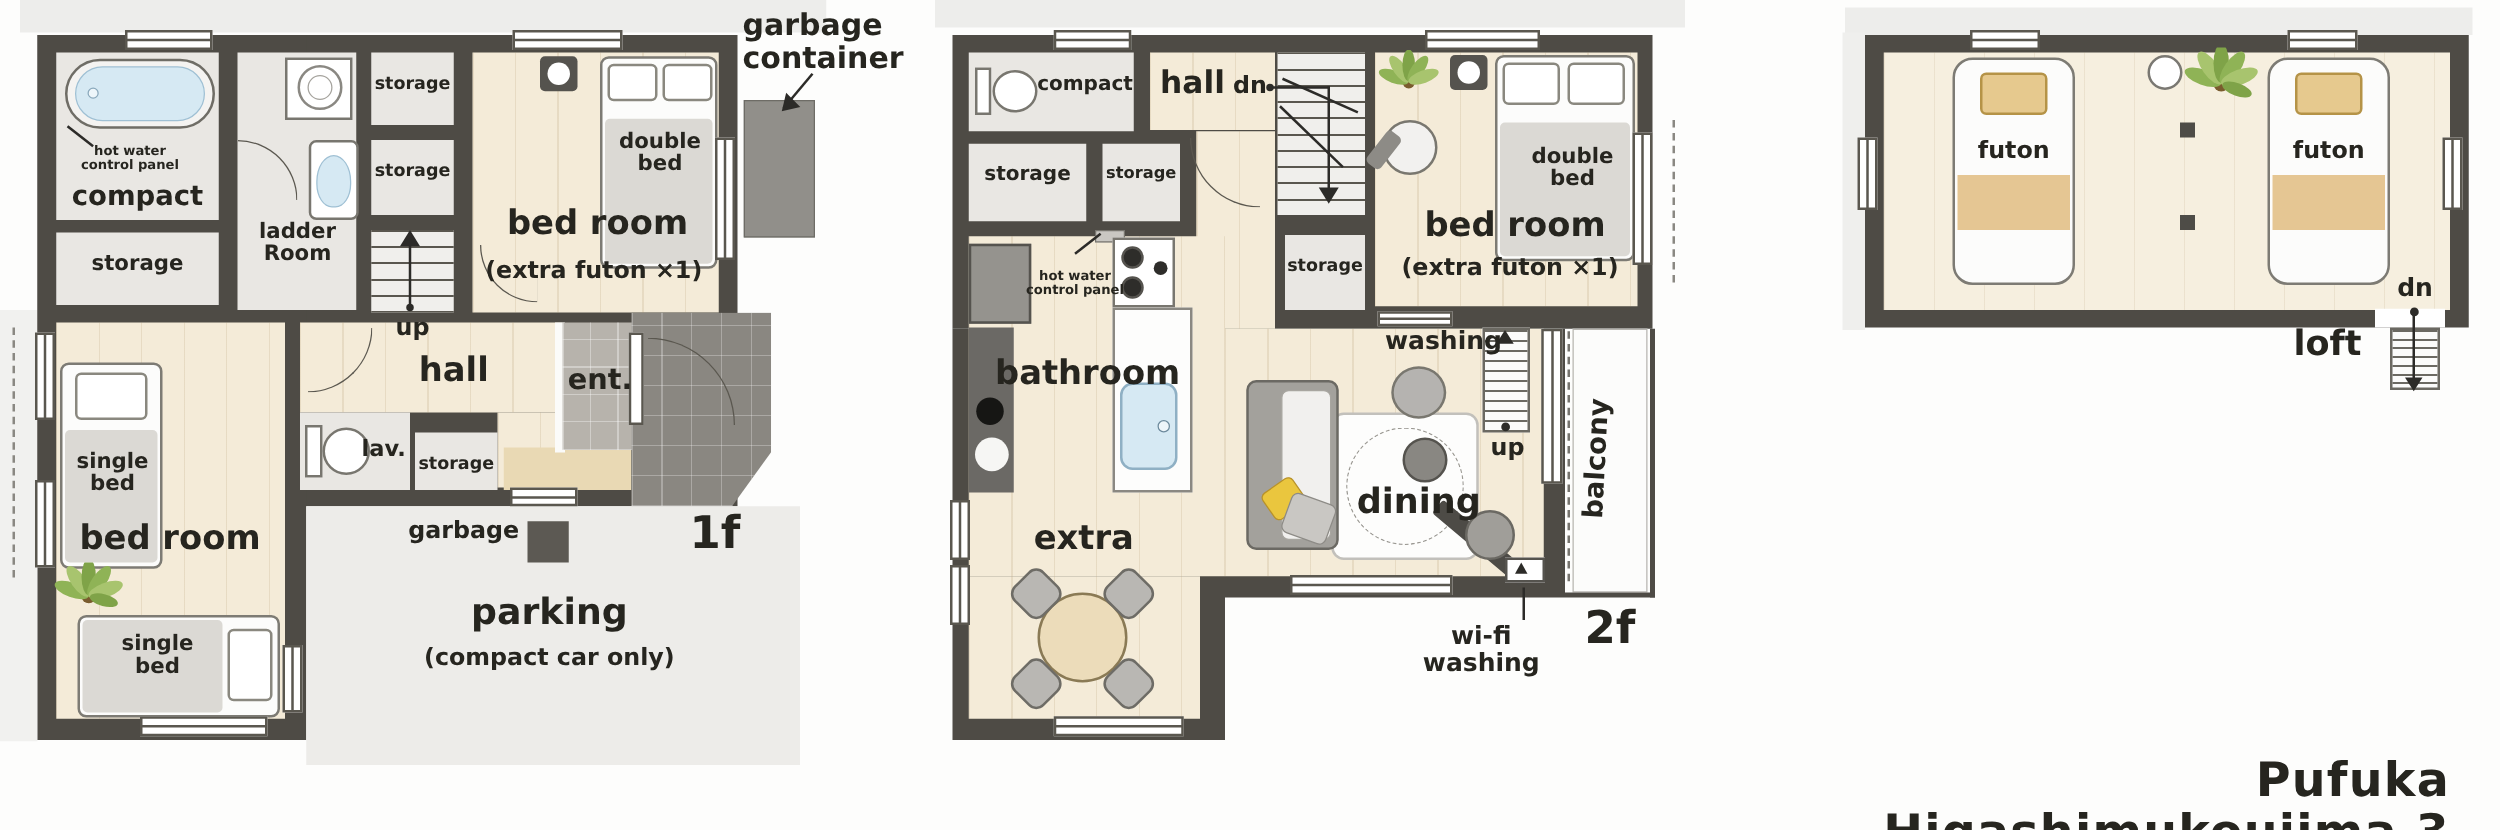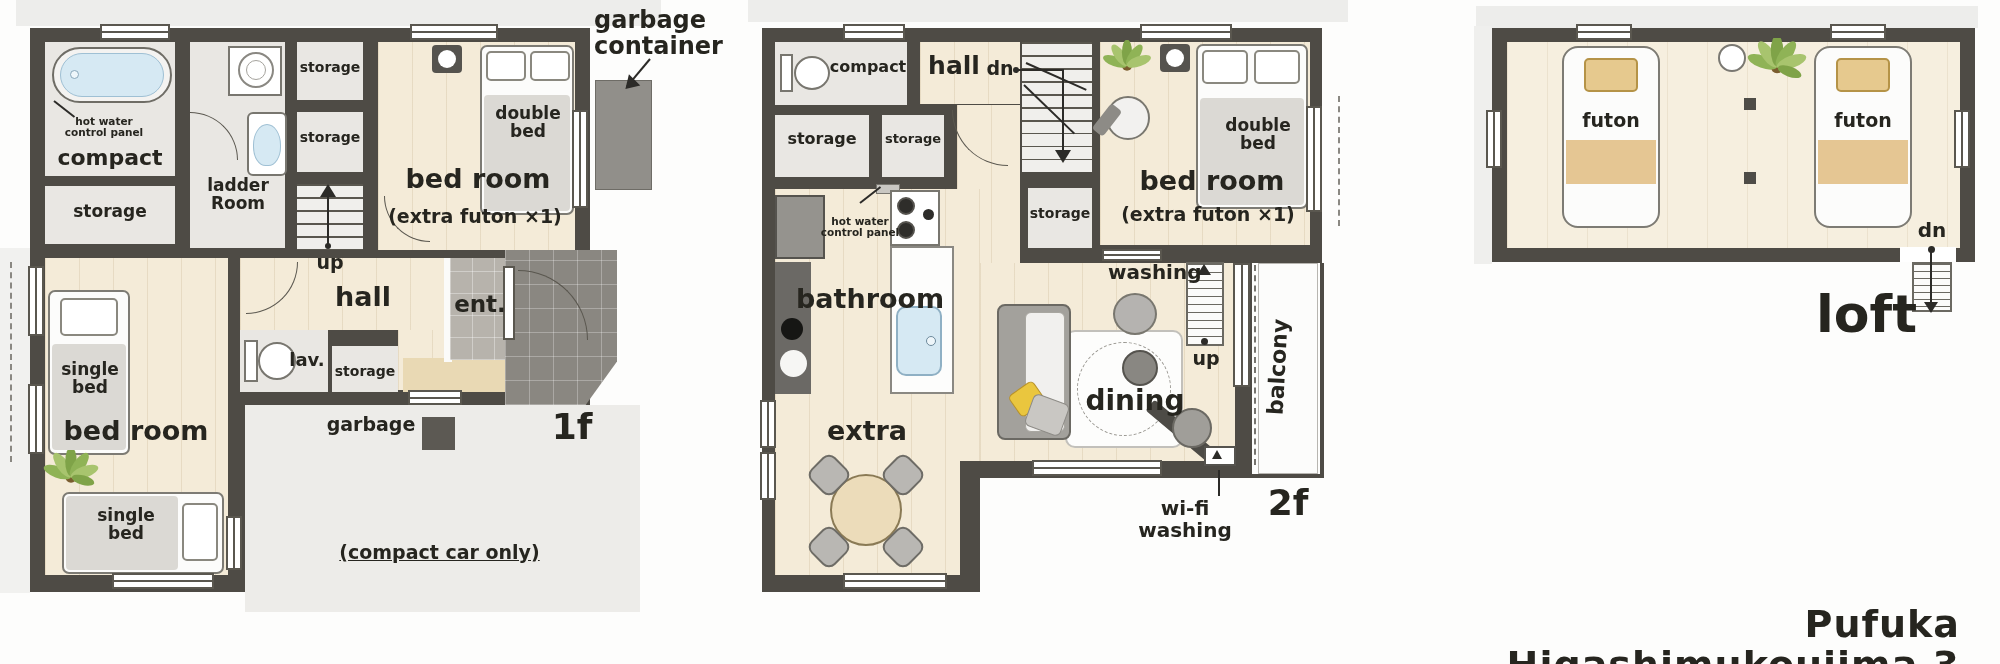--- a/index.html
+++ b/index.html
@@ -168,21 +168,22 @@
     <div class="lbl" style="left:452px;top:292px;width:56px;font-size:23px;">ent.</div>
     <div class="lbl" style="left:284px;top:350px;width:46px;font-size:18px;">lav.</div>
     <div class="lbl" style="left:333px;top:364px;width:64px;font-size:14px;">storage</div>
     <div class="lbl" style="left:54px;top:360px;width:72px;font-size:17px;">single
 bed</div>
     <div class="lbl" style="left:52px;top:416px;width:168px;font-size:27px;">bed room</div>
     <div class="lbl" style="left:86px;top:506px;width:80px;font-size:17px;">single
 bed</div>
     <div class="lbl" style="left:326px;top:414px;width:90px;font-size:19px;">garbage</div>
     <div class="lbl" style="left:536px;top:408px;width:72px;font-size:36px;">1f</div>
-    <div class="lbl" style="left:322px;top:542px;width:235px;font-size:19px;text-decoration:underline;">(compact car only)</div>
+    <div class="lbl" style="left:352px;top:474px;width:175px;font-size:29px;">parking</div>
+    <div class="lbl" style="left:322px;top:516px;width:235px;font-size:19px;">(compact car only)</div>
     <div class="lbl left" style="left:594px;top:8px;width:155px;font-size:24px;">garbage
 container</div>
   </div>
 
   <div class="plan">
 
     <div class="w" style="left:762px;top:28px;width:560px;height:235px;"></div>
     <div class="w" style="left:762px;top:263px;width:218px;height:329px;"></div>
     <div class="w" style="left:980px;top:263px;width:272px;height:215px;"></div>
 
@@ -338,17 +339,17 @@
 
     <div class="abs" style="left:1900px;top:247px;width:56px;height:15px;background:#ffffff;"></div>
     <div class="ladder" style="left:1912px;top:262px;width:40px;height:50px;background-image:repeating-linear-gradient(180deg,#6b6962 0 1.5px,transparent 1.5px 7px);"></div>
     <div class="dot" style="left:1928px;top:246px;width:7px;height:7px;"></div>
     <div class="line" style="left:1930px;top:252px;width:2px;height:52px;"></div>
     <div class="tri down" style="left:1924px;top:302px;border-left-width:7px;border-right-width:7px;border-top-width:11px;"></div>
 
     <div class="lbl" style="left:1575px;top:110px;width:72px;font-size:19px;">futon</div>
     <div class="lbl" style="left:1827px;top:110px;width:72px;font-size:19px;">futon</div>
     <div class="lbl" style="left:1908px;top:220px;width:48px;font-size:20px;">dn</div>
-    <div class="lbl" style="left:1816px;top:260px;width:92px;font-size:52px;margin-top:26px;">loft</div>
+    <div class="lbl" style="left:1816px;top:260px;width:92px;font-size:28px;">loft</div>
   </div>
 
   <div class="lbl" style="left:1415px;top:604px;width:545px;font-size:38px;text-align:right;letter-spacing:1px;">Pufuka Higashimukoujima 3</div>
 </div>
 
 </body></html>

